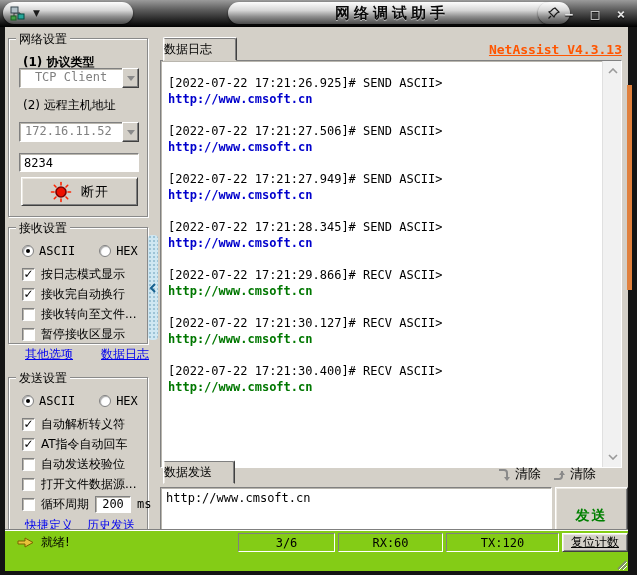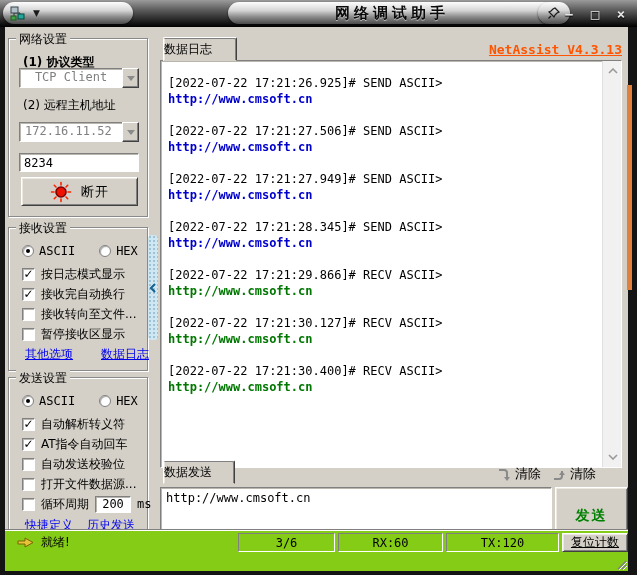--- a/index.html
+++ b/index.html
@@ -209,21 +209,21 @@
               <line x1="16" y1="16" x2="17.7" y2="17.7"></line>
             <line x1="4.3" y1="17.7" x2="6" y2="16"></line>
               <line x1="16" y1="6" x2="17.7" y2="4.3"></line>
           </g>
           <circle cx="11" cy="11" r="5" fill="#ee1100" stroke="#7a0000" stroke-width="1.6"></circle>
         </svg>
         <span>断开</span>
       </div>
     </div>
 
-    <div class="group" style="top:200px; height:144px;">
+    <div class="group" style="top:200px; height:117px;">
       <span class="group-title">接收设置</span>
       <div class="radio-group" style="margin-top:14px;">
           <div class="radio-row">
          <span class="radio on">
               <span class="radio-dot"></span>
             </span>
          <span class="radio-label">ASCII</span>
        </div>
           <div class="radio-row">
          <span class="radio"></span>

